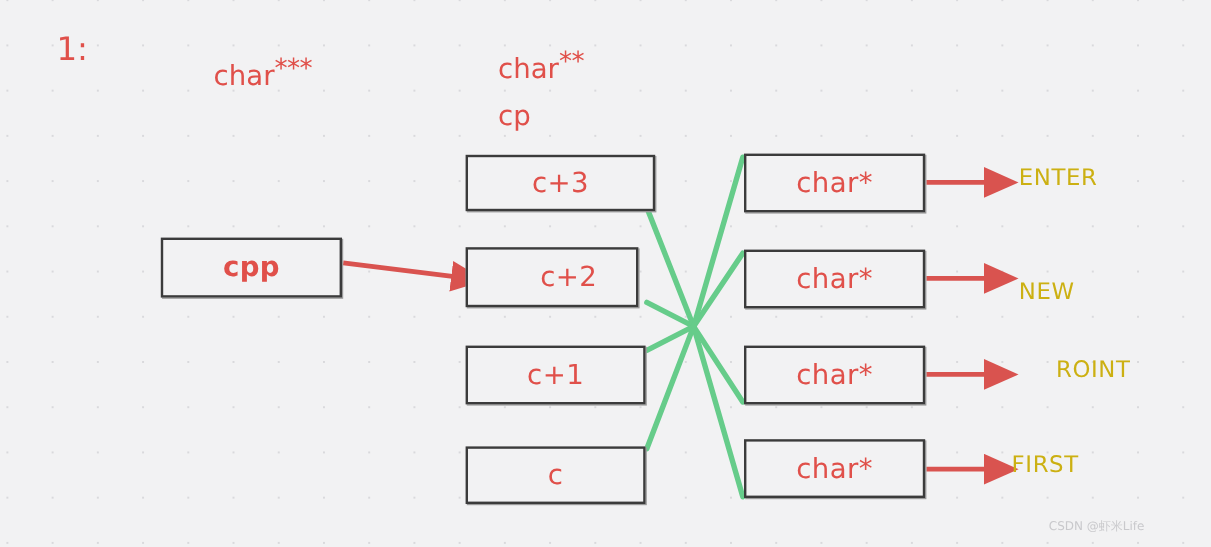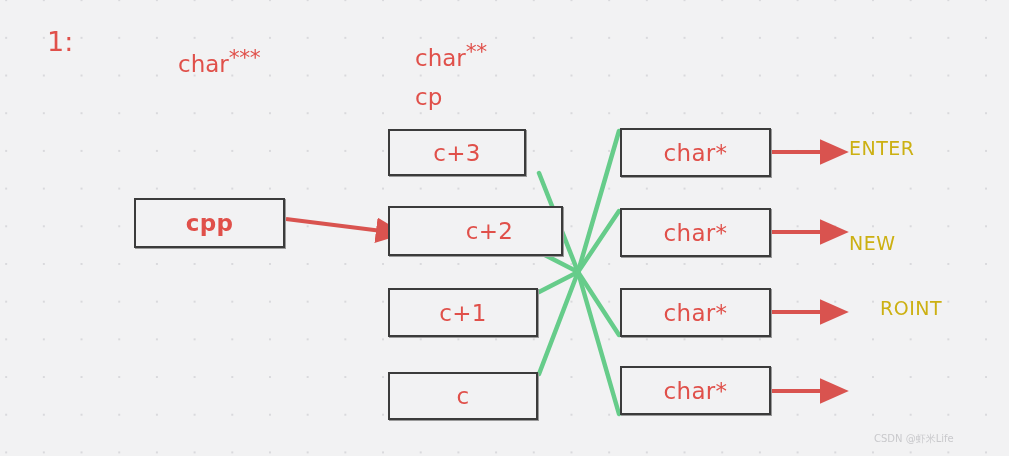--- a/index.html
+++ b/index.html
@@ -90,29 +90,30 @@
   </svg>
 
   <div class="lbl lbl-title" style="left:47px;top:28px;">1:</div>
 
   <div class="lbl lbl-type" style="left:178px;top:47px;">char<sup class="stars">***</sup></div>
   <div class="lbl lbl-type" style="left:415px;top:41px;">char<sup class="stars">**</sup></div>
   <div class="lbl lbl-type" style="left:415px;top:86px;">cp</div>
 
   <div class="box" style="left:134px;top:198px;width:151px;height:50px;font-weight:bold;">cpp</div>
 
-  <div class="box" style="left:388px;top:129px;width:138px;height:47px;">c+3</div>
-  <div class="box" style="left:388px;top:206px;width:175px;height:50px;padding-left:28px;">c+2</div>
+  <div class="box" style="left:388px;top:129px;width:158px;height:47px;">c+3</div>
+  <div class="box" style="left:388px;top:206px;width:144px;height:50px;padding-left:28px;">c+2</div>
   <div class="box" style="left:388px;top:288px;width:150px;height:49px;">c+1</div>
   <div class="box" style="left:388px;top:372px;width:150px;height:48px;">c</div>
 
   <div class="box" style="left:620px;top:128px;width:151px;height:49px;">char*</div>
   <div class="box" style="left:620px;top:208px;width:151px;height:49px;">char*</div>
   <div class="box" style="left:620px;top:288px;width:151px;height:49px;">char*</div>
   <div class="box" style="left:620px;top:366px;width:151px;height:49px;">char*</div>
 
   <div class="gold" style="left:849px;top:139px;">ENTER</div>
   <div class="gold" style="left:849px;top:234px;">NEW</div>
   <div class="gold" style="left:880px;top:299px;">ROINT</div>
+  <div class="gold" style="left:843px;top:378px;">FIRST</div>
 
   <div class="watermark" style="left:874px;top:432px;">CSDN @虾米Life</div>
 
 </div>
 
 </body></html>

